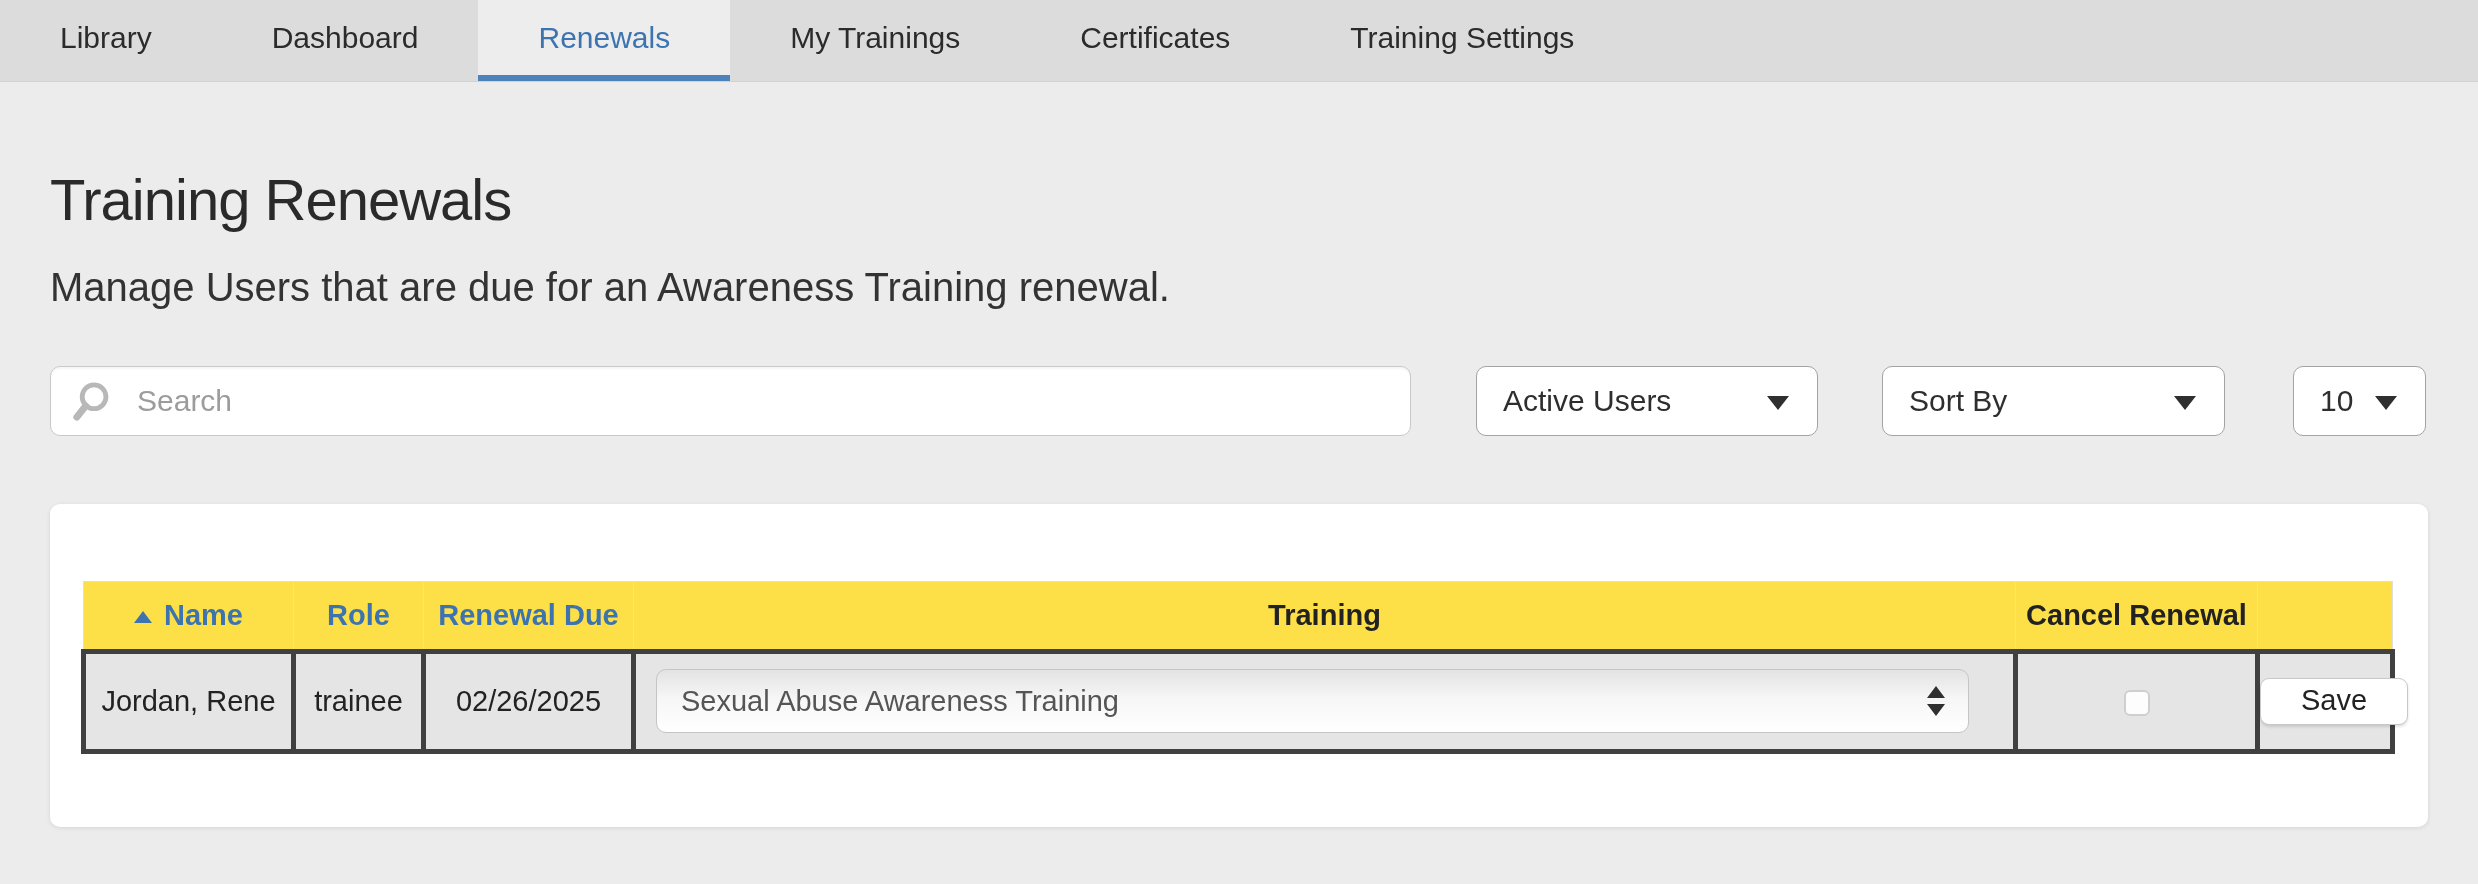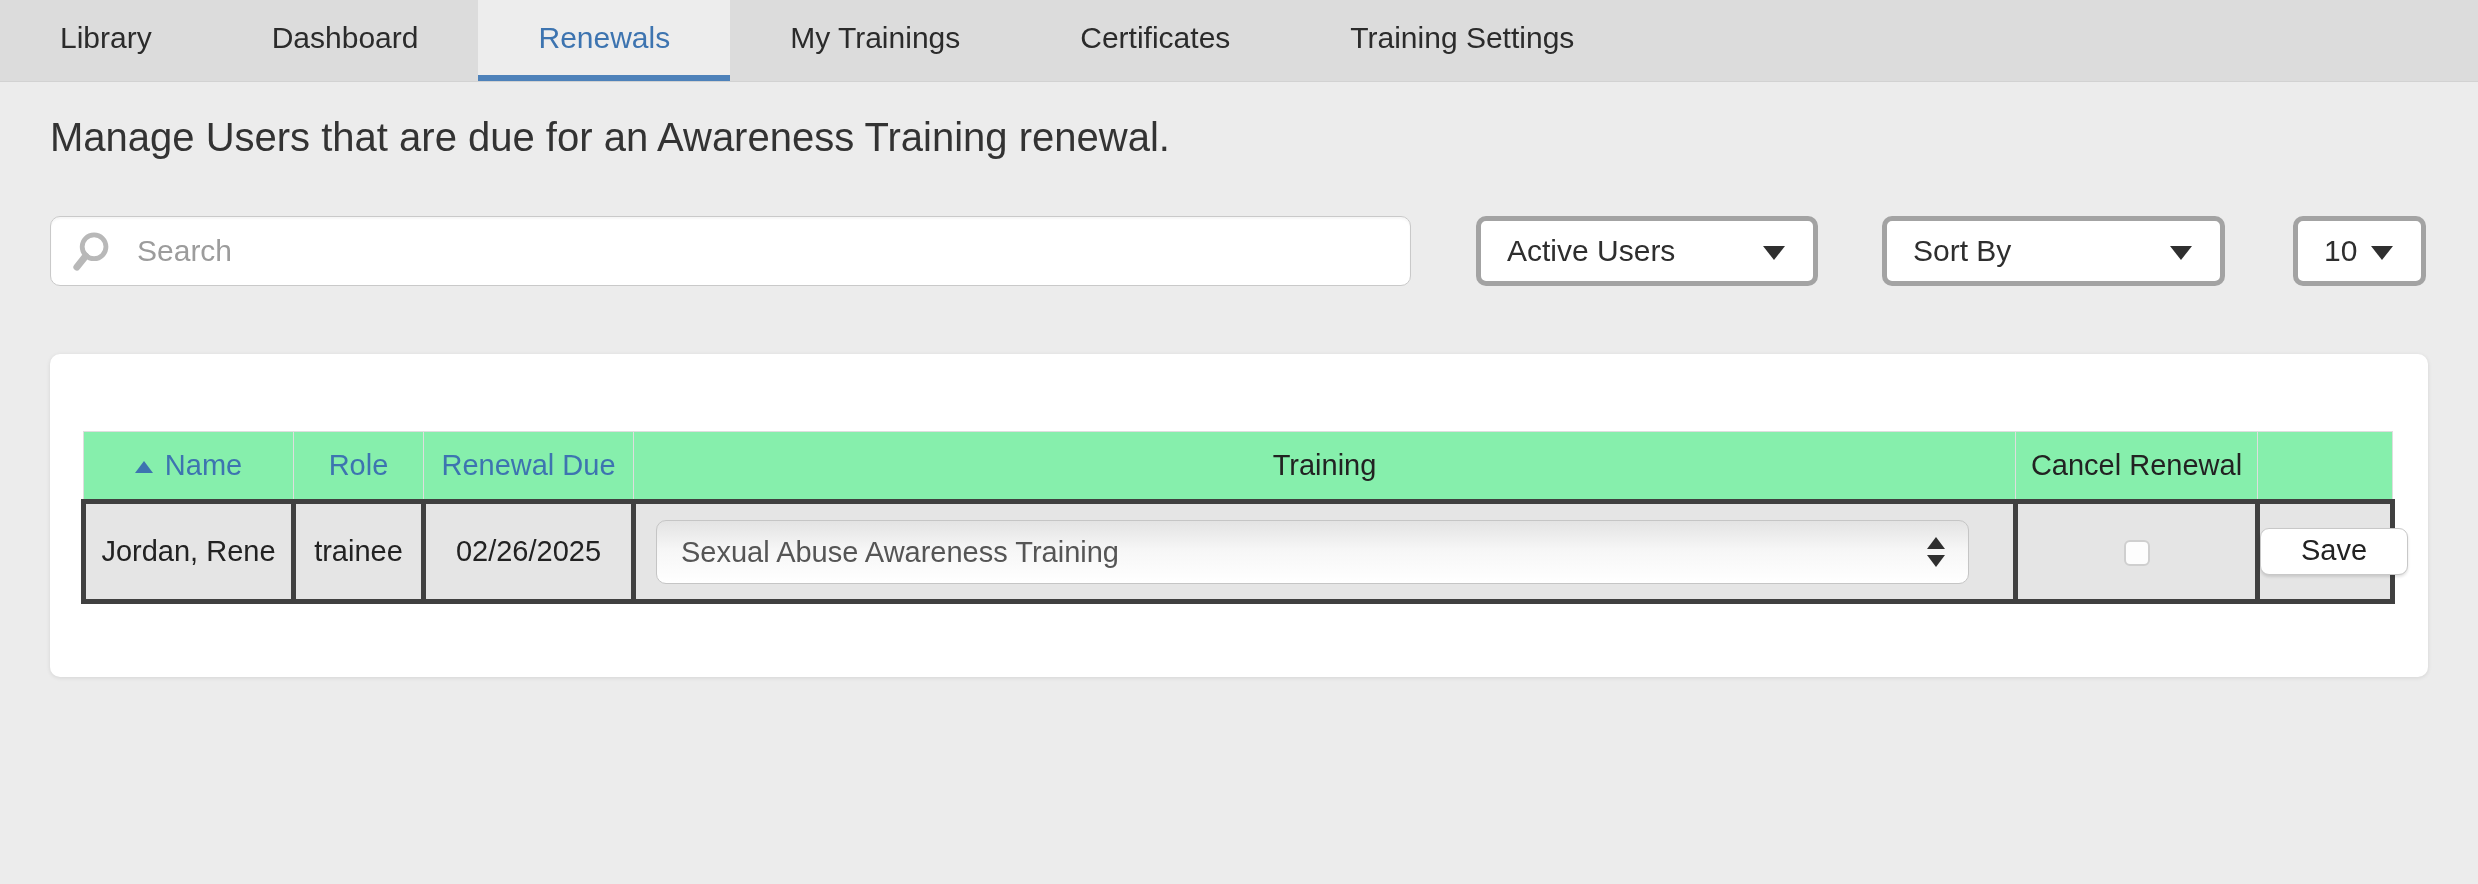--- a/index.html
+++ b/index.html
@@ -81,21 +81,21 @@
     position:absolute;
     left:18px; top:12px;
     width:46px; height:46px;
     pointer-events:none;
   }
 
   .dropdown {
     position:relative;
     height:70px;
     background:#fff;
-    border:5px solid #a3a3a3;
+    border:1px solid #a3a3a3;
     border-radius:10px;
     display:flex;
     align-items:center;
     padding-left:26px;
     font-size:30px;
     color:#2e2e2e;
     cursor:pointer;
   }
   .dropdown .caret {
     position:absolute;
@@ -121,22 +121,22 @@
     padding:77px 33px 0 31px;
   }
   table {
     width:100%;
     border-collapse:collapse;
     table-layout:fixed;
   }
   th {
     height:70px;
     font-size:29px;
-    font-weight:400;
-    background:#86efac;
+    font-weight:700;
+    background:#fde047;
     border:1px solid #dedede;
     border-bottom:4px solid #3f3f3f;
     text-align:center;
     vertical-align:middle;
     color:#222;
     white-space:nowrap;
   }
   th.sortable { color:#3d74b0; cursor:pointer; }
   .sort-asc {
     display:inline-block;
@@ -227,20 +227,21 @@
   <div class="tab">Library</div>
   <div class="tab">Dashboard</div>
   <div class="tab active">Renewals</div>
   <div class="tab">My Trainings</div>
   <div class="tab">Certificates</div>
   <div class="tab">Training Settings</div>
 </div>
 
 <div class="main">
 
+  <h1 class="page-title">Training Renewals</h1>
   <div class="page-subtitle">Manage Users that are due for an Awareness Training renewal.</div>
 
   <div class="controls">
     <div class="searchbox">
       <svg class="search-icon" viewBox="0 0 24 24">
         <circle cx="13.6" cy="9.8" r="6.2" stroke="#b8b8b8" stroke-width="2.5" fill="none"></circle>
         <line x1="9.2" y1="14.6" x2="4.6" y2="20.4" stroke="#b8b8b8" stroke-width="3.6" stroke-linecap="round"></line>
       </svg>
       <input type="text" placeholder="Search" style="">
     </div>

